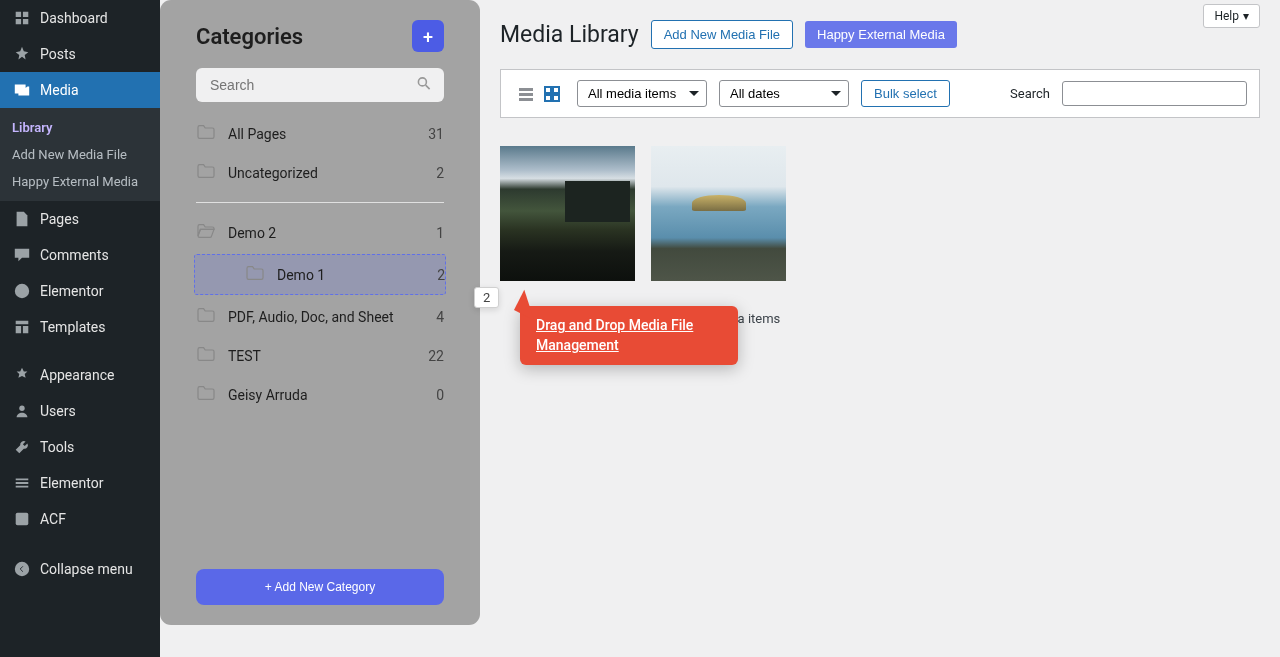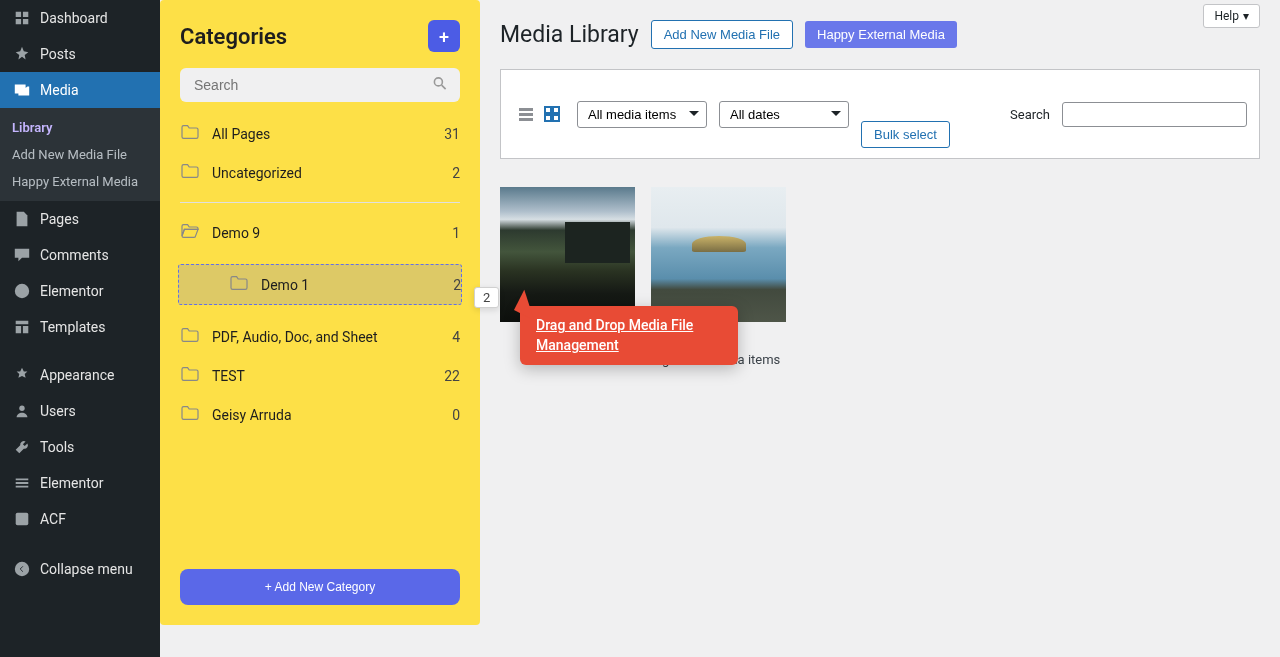--- a/index.html
+++ b/index.html
@@ -12,38 +12,38 @@
 .wp-menu-item.active::after { content: ""; position: absolute; right: -8px; top: 50%; transform: translateY(-50%); border: 8px solid transparent; border-right-color: #fff; }
 .wp-menu-item .wp-icon { width: 20px; height: 20px; margin-right: 8px; display: inline-flex; align-items: center; justify-content: center; }
 .wp-menu-item .wp-icon svg { width: 18px; height: 18px; fill: rgba(240,246,252,.6); }
 .wp-menu-item.active .wp-icon svg { fill: #fff; }
 .wp-submenu { background: #2c3338; padding: 6px 0; }
 .wp-submenu-item { padding: 6px 12px; font-size: 13px; color: rgba(240,246,252,.7); cursor: pointer; }
 .wp-submenu-item.current { color: #c4b5fd; font-weight: 600; }
 .wp-collapse { position: absolute; bottom: 70px; }
 
 
-.cat-panel { position: absolute; left: 160px; top: 0; width: 320px; height: 625px; background: #fde047; border-radius: 4px; margin: 0; padding: 20px 0; display: flex; flex-direction: column; }
+.cat-panel { position: absolute; left: 160px; top: 0; width: 320px; height: 625px; background: #a3a3a3; border-radius: 11px; margin: 0; padding: 20px 16px; display: flex; flex-direction: column; }
 .cat-header { display: flex; justify-content: space-between; align-items: center; padding: 0 20px 16px 20px; }
 .cat-title { font-size: 22px; font-weight: 600; color: #1e1e1e; }
 .cat-add-btn { width: 32px; height: 32px; background: #4c5ce5; border-radius: 6px; display: flex; align-items: center; justify-content: center; cursor: pointer; color: #fff; font-size: 18px; font-weight: 500; }
 .cat-search { margin: 0 20px 12px 20px; position: relative; }
 .cat-search input { width: 100%; padding: 9px 36px 9px 14px; background: #f0f0f1; border: none; border-radius: 6px; font-size: 14px; color: #555; }
 .cat-search .search-icon { position: absolute; right: 12px; top: 50%; transform: translateY(-50%); }
 .cat-search .search-icon svg { width: 16px; height: 16px; stroke: #999; }
 
 .cat-list { flex: 1; overflow: auto; padding: 0 20px; }
 .cat-row { display: flex; align-items: center; padding: 10px 0; font-size: 14px; color: #1e1e1e; cursor: pointer; }
 .cat-row .folder-icon { margin-right: 12px; }
 .cat-row .folder-icon svg { width: 20px; height: 16px; fill: none; stroke: #888; stroke-width: 1.5; }
 .cat-row .label { flex: 1; }
 .cat-row .count { color: #444; font-size: 14px; }
 .cat-divider { border: none; border-top: 1px solid #e0e0e0; margin: 10px 0; }
 .cat-row.nested { padding-left: 50px; position: relative; }
-.cat-row.nested.dragging { background: rgba(96,112,232,0.2); border: 1.5px dashed #6070e8; border-radius: 3px; margin: 12px -2px; }
+.cat-row.nested.dragging { background: rgba(96,112,232,0.2); border: 1.5px dashed #6070e8; border-radius: 3px; margin: 2px -2px; }
 .cat-row.expanded .folder-icon svg { stroke: #888; }
 
 .cat-footer { padding: 16px 20px 0 20px; }
 .add-cat-btn { width: 100%; padding: 11px; background: #5a68e8; color: #fff; border: none; border-radius: 8px; font-size: 12px; font-weight: 400; cursor: pointer; }
 
 
 .main { position: absolute; left: 480px; top: 0; right: 0; padding: 20px; }
 .help-btn { position: absolute; right: 20px; top: 4px; border: 1px solid #c3c4c7; background: #fff; padding: 4px 10px; border-radius: 3px; font-size: 12px; cursor: pointer; display: flex; align-items: center; gap: 4px; }
 .page-header { display: flex; align-items: center; gap: 12px; margin-bottom: 20px; }
 .page-title { font-size: 23px; font-weight: 400; color: #1d2327; }
@@ -53,21 +53,21 @@
 
 .toolbar { background: #fff; border: 1px solid #c3c4c7; padding: 10px 12px; display: flex; align-items: center; gap: 12px; }
 .view-toggle { display: flex; }
 .view-btn { width: 26px; height: 26px; display: flex; align-items: center; justify-content: center; cursor: pointer; }
 .view-btn svg { width: 20px; height: 20px; }
 .view-btn.inactive svg { fill: #8c8f94; }
 .view-btn.active svg { stroke: #2271b1; fill: none; stroke-width: 2; }
 .wp-select { padding: 5px 28px 5px 10px; border: 1px solid #8c8f94; border-radius: 3px; background: #fff; font-size: 13px; appearance: none; position: relative; }
 .select-wrap { position: relative; display: inline-block; }
 .select-wrap::after { content: ""; position: absolute; right: 8px; top: 50%; transform: translateY(-50%); border: 5px solid transparent; border-top-color: #1d2327; margin-top: 2px; pointer-events: none; }
-.bulk-btn { padding: 5px 12px; border: 1px solid #2271b1; color: #2271b1; background: #fff; border-radius: 3px; font-size: 13px; cursor: pointer; margin-top: 41px; }
+.bulk-btn { padding: 5px 12px; border: 1px solid #2271b1; color: #2271b1; background: #fff; border-radius: 3px; font-size: 13px; cursor: pointer; }
 .toolbar-spacer { flex: 1; }
 .search-label { font-size: 13px; color: #1d2327; }
 .search-input { width: 185px; padding: 4px 8px; border: 1px solid #8c8f94; border-radius: 3px; }
 
 .media-grid { display: flex; gap: 16px; margin-top: 28px; }
 .media-thumb { width: 135px; height: 135px; background: #ccc; }
 .thumb1 { background: linear-gradient(180deg, #5a7a8c 0%, #aebecb 18%, #d6dee3 24%, #2d3a2f 32%, #43553c 48%, #2a3322 62%, #161a15 78%, #0d100d 100%); position: relative; }
 .thumb1::after { content:""; position:absolute; top: 26%; left: 48%; width: 48%; height: 30%; background: #1c2420; }
 .thumb2 { background: linear-gradient(180deg, #e8eef1 0%, #dfe7ec 30%, #7aa8c1 45%, #5a8eac 68%, #424a3e 76%, #4e5548 100%); position: relative; }
 .thumb2::after { content:""; position:absolute; top:36%; left:30%; width:40%; height:12%; background: linear-gradient(180deg, #c9b268, #7a6e44); border-radius: 50% 50% 10% 10%; }
@@ -223,21 +223,21 @@
           </svg></span>
       <span class="label">Uncategorized</span>
       <span class="count">2</span>
     </div>
     <hr class="cat-divider">
     <div class="cat-row expanded">
       <span class="folder-icon"><svg viewBox="0 0 24 20">
             <path d="M2 4a2 2 0 012-2h5l2 3h9a2 2 0 012 2v1H5l-3 8z"></path>
             <path d="M2 16l3-8h17l-3 8a2 2 0 01-2 2H4a2 2 0 01-2-2z"></path>
           </svg></span>
-      <span class="label">Demo 9</span>
+      <span class="label">Demo 2</span>
       <span class="count">1</span>
     </div>
     <div class="cat-row nested dragging">
       <span class="folder-icon"><svg viewBox="0 0 24 20">
             <path d="M2 4a2 2 0 012-2h5l2 3h9a2 2 0 012 2v9a2 2 0 01-2 2H4a2 2 0 01-2-2z"></path>
           </svg></span>
       <span class="label">Demo 1</span>
       <span class="count">2</span>
     </div>
     <div class="cat-row">

